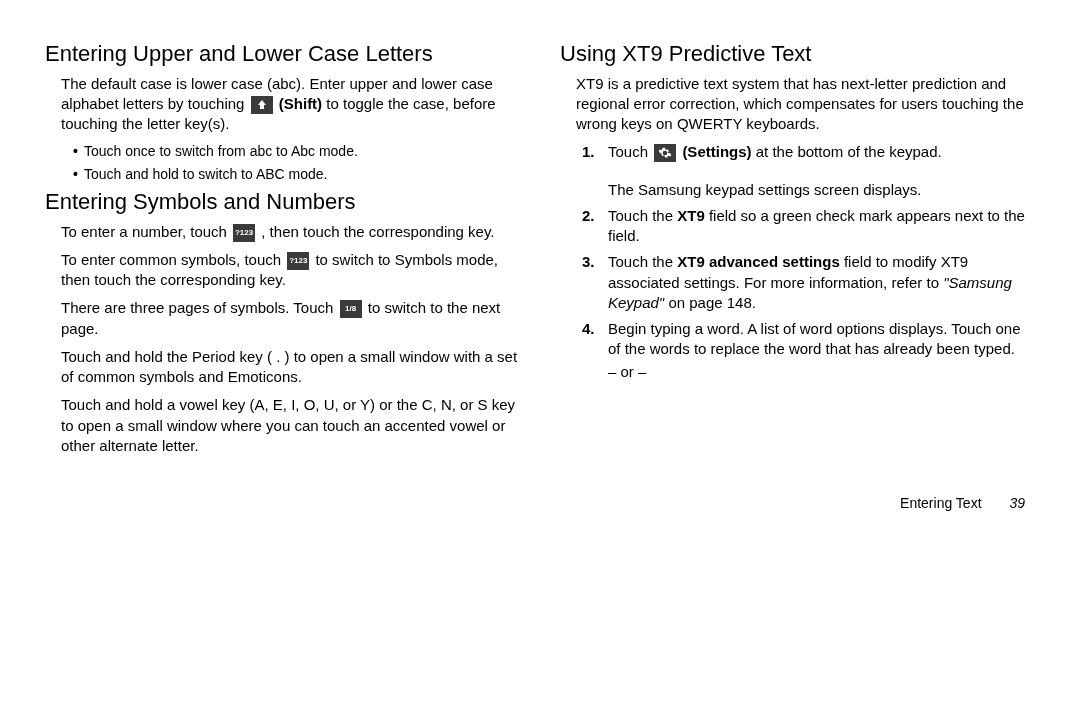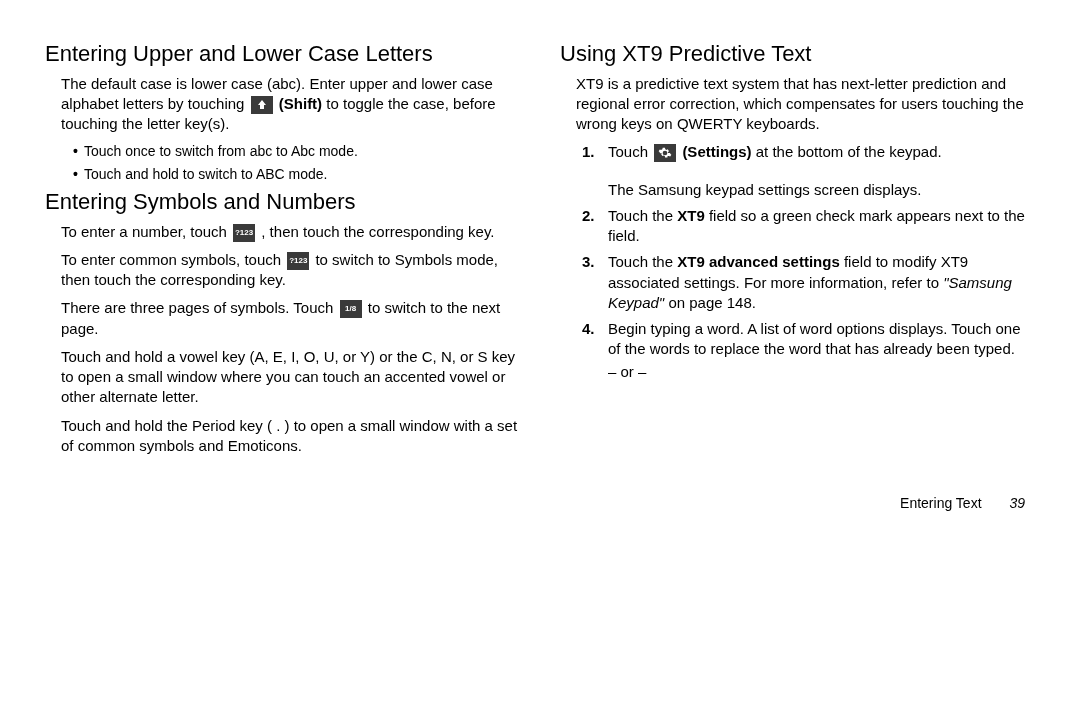--- a/index.html
+++ b/index.html
@@ -130,22 +130,22 @@
       <span class="icon-key">?123</span>
       <span> to switch to Symbols mode, then touch the corresponding key.</span>
     </p>
 
     <p>
       <span>There are three pages of symbols. Touch </span>
       <span class="icon-key">1/8</span>
       <span> to switch to the next page.</span>
     </p>
 
+    <p>Touch and hold the Period key ( . ) to open a small window with a set of common symbols and Emoticons.</p>
     <p>Touch and hold a vowel key (A, E, I, O, U, or Y) or the C, N, or S key to open a small window where you can touch an accented vowel or other alternate letter.</p>
-    <p>Touch and hold the Period key ( . ) to open a small window with a set of common symbols and Emoticons.</p>
   </div>
 
   <div class="col">
     <h2>Using XT9 Predictive Text</h2>
 
     <p>XT9 is a predictive text system that has next-letter prediction and regional error correction, which compensates for users touching the wrong keys on QWERTY keyboards.</p>
 
     <div class="num-item">
       <span class="num-label">1.</span>
       <div class="num-body">

